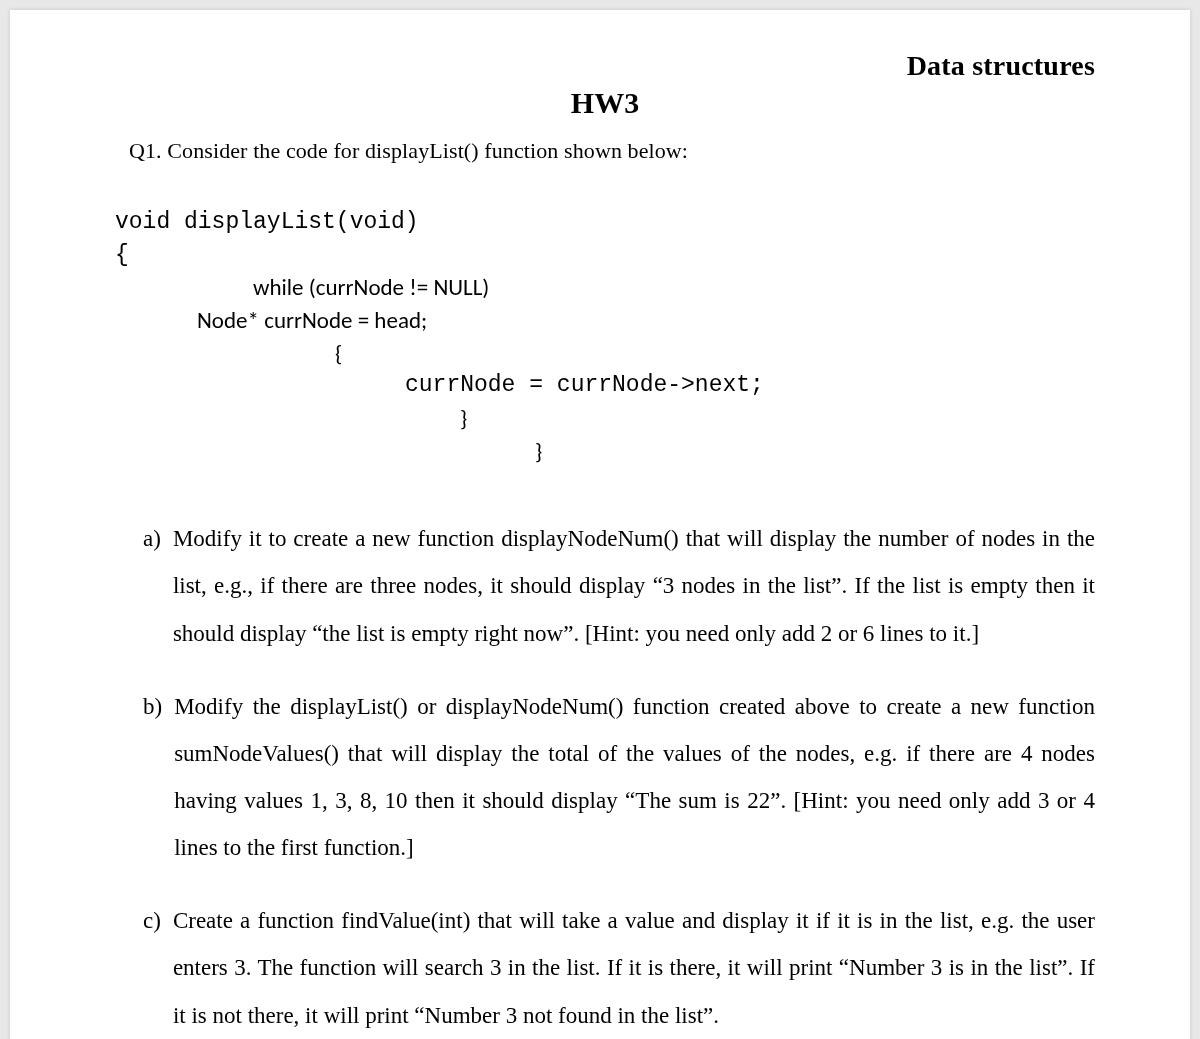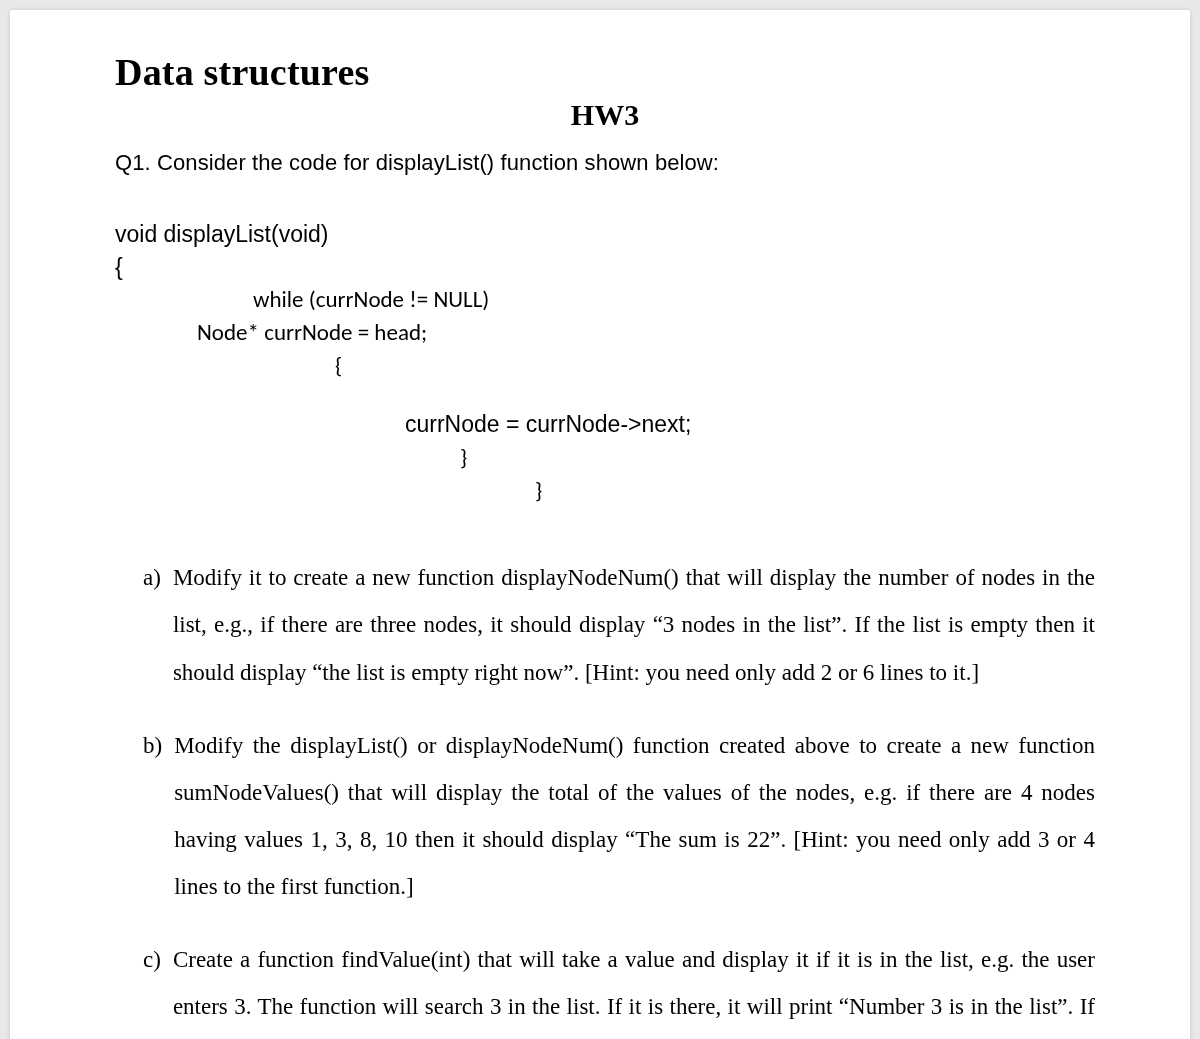--- a/index.html
+++ b/index.html
@@ -14,55 +14,56 @@
     }
     .page {
       background: #ffffff;
       width: 1180px;
       min-height: 1019px;
       margin: 0 auto;
       padding: 40px 95px 40px 105px;
       box-shadow: 0 0 4px rgba(0,0,0,0.15);
     }
     .title {
-      text-align: left;
+      text-align: right;
       font-weight: bold;
-      font-size: 38px;
+      font-size: 28px;
       letter-spacing: 0.2px;
     }
     .subtitle {
       text-align: center;
       font-weight: bold;
       font-size: 30px;
       margin-top: 4px;
     }
     .q1-intro {
-      font-family: Liberation Sans, sans-serif;
+      font-family: Liberation Serif, serif;
       font-size: 22px;
       margin-top: 18px;
       letter-spacing: 0.1px;
+      margin-left: 14px;
     }
     .code-block {
       margin-top: 42px;
       font-size: 23px;
       line-height: 1.42;
     }
     .mono {
-      font-family: Liberation Sans, sans-serif;
+      font-family: Liberation Mono, monospace;
     }
     .sans {
       font-family: Calibri, Arial, sans-serif;
     }
     .code-line-1 { margin-left: 0; }
     .code-line-2 { margin-left: 0; }
     .code-line-3 { margin-left: 82px; }
     .code-line-4 { margin-left: 138px; }
     .code-line-5 { margin-left: 220px; }
     .code-line-6 { margin-left: 290px; }
-    .code-line-7 { margin-left: 290px; margin-top: 27px; }
+    .code-line-7 { margin-left: 290px; }
     .code-line-8 { margin-left: 345px; }
     .code-line-9 { margin-left: 420px; }
     .question-list {
       margin-top: 48px;
       font-family: 'Times New Roman', Times, serif;
       font-size: 23px;
     }
     .question-item {
       display: flex;
       margin-bottom: 26px;

